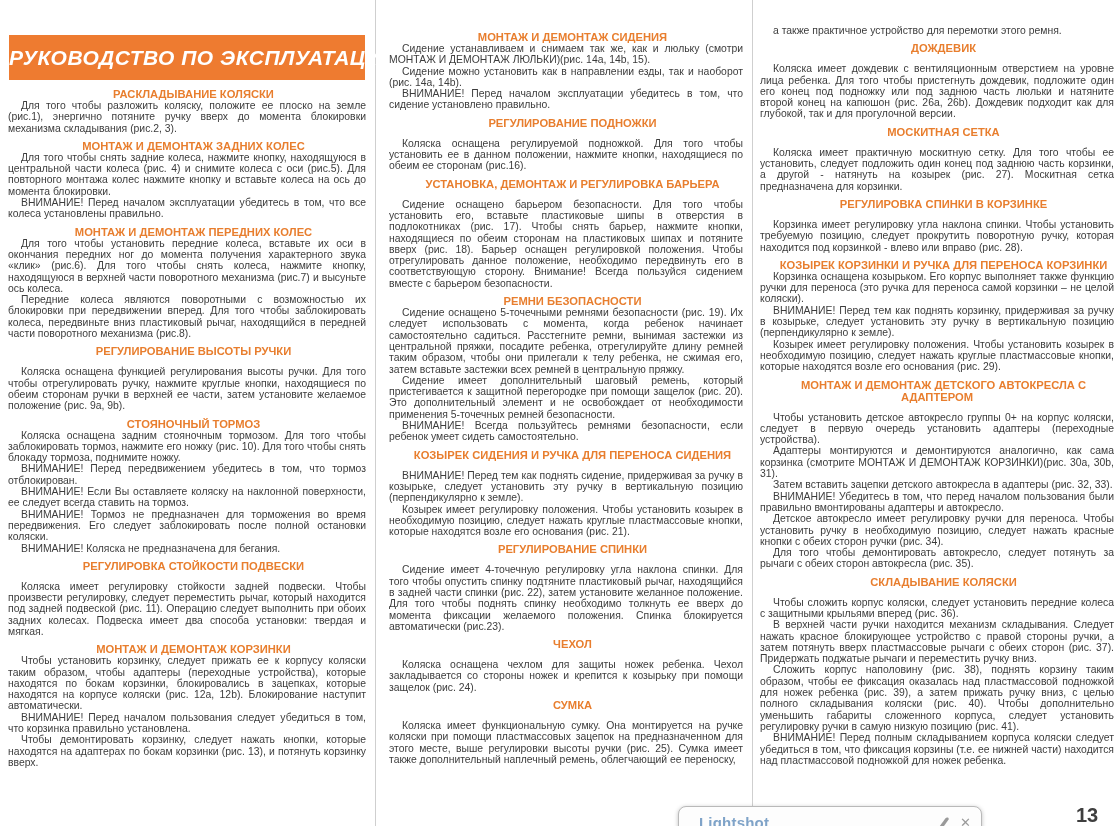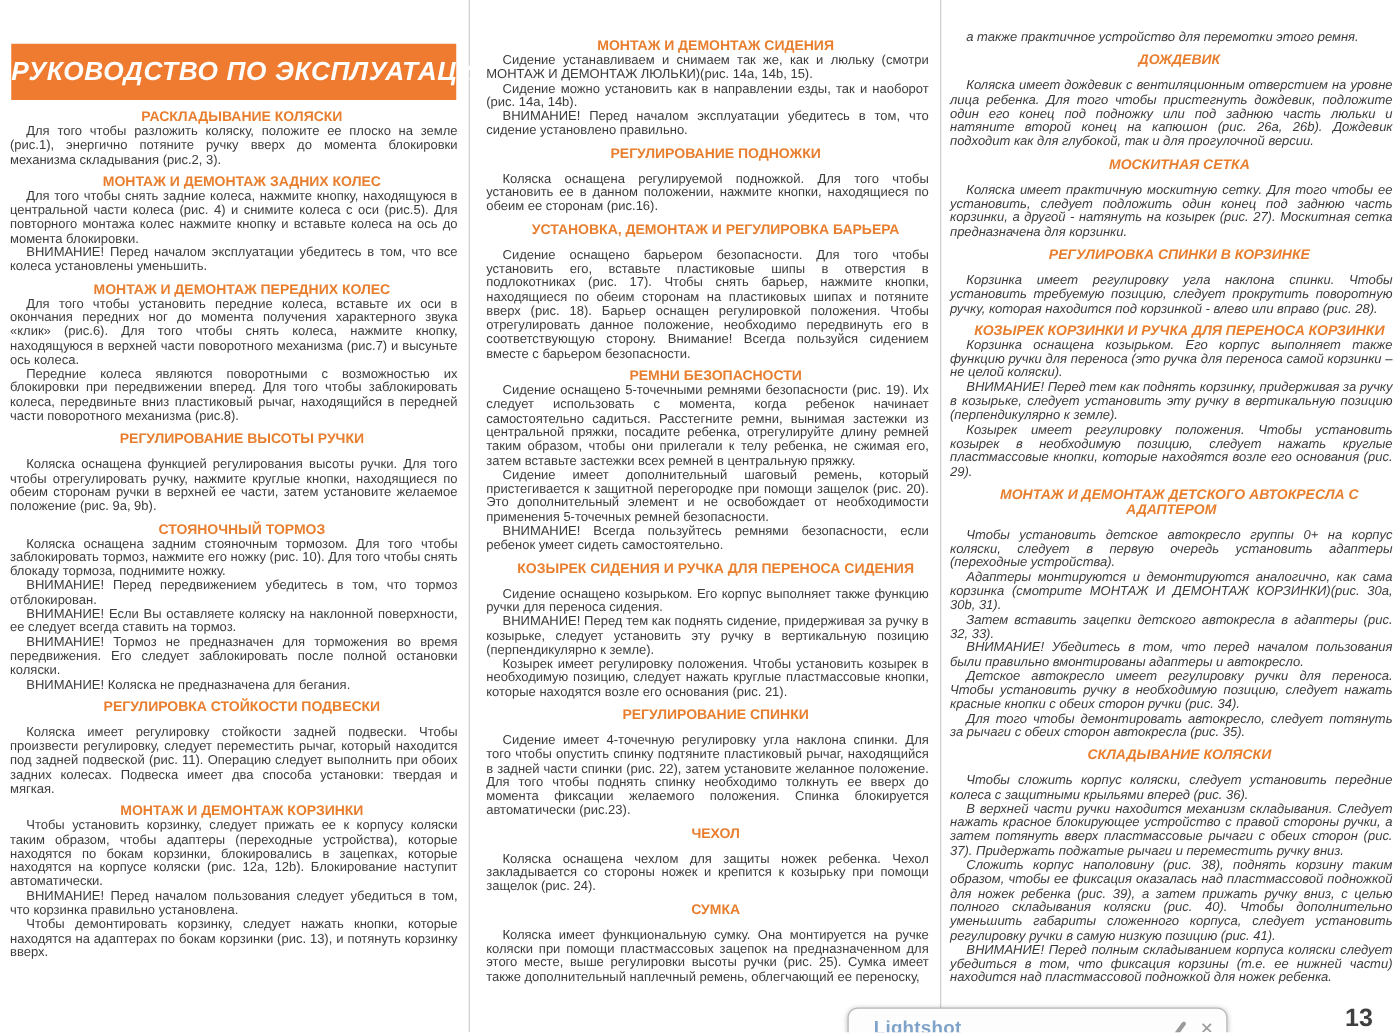--- a/index.html
+++ b/index.html
@@ -7,21 +7,21 @@
     position:relative;width:1120px;height:826px;background:#ffffff;
     overflow:hidden;font-family:"Liberation Sans","DejaVu Sans",sans-serif;
     color:var(--body-text,#3c3c3c);
   }
   .divider{position:absolute;top:0;height:826px;width:1px;background:#cfcfcf;}
   .d1{left:375px;}
   .d2{left:752px;}
   .col{position:absolute;text-align:justify;font-size:10.4px;line-height:11.3px;}
   .col1{left:8px;top:0;width:358px;}
   .col2{left:389px;top:25px;width:354px;}
-  .col3{left:760px;top:19px;width:354px;font-style:italic;}
+  .col3{left:760px;top:19px;width:354px;}
   .banner{
     margin:35px 1px 8px 1px;height:45px;background:var(--accent-orange,#ee7b30);
     text-align:right;line-height:45px;font-style:italic;
   }
   .banner span{
     color:#ffffff;font-weight:bold;font-size:21px;letter-spacing:.5px;white-space:nowrap;
   }
   .sec{margin-top:6px;}
   .sec-head{
     margin:0;font-size:11.2px;line-height:12px;font-weight:bold;
@@ -56,21 +56,21 @@
     <div class="banner">
       <span>РУКОВОДСТВО ПО ЭКСПЛУАТАЦИИ</span>
     </div>
   <section class="sec">
         <h2 class="sec-head">РАСКЛАДЫВАНИЕ КОЛЯСКИ</h2>
         <p class="para">Для того чтобы разложить коляску, положите ее плоско на земле (рис.1), энергично потяните ручку вверх до момента блокировки механизма складывания (рис.2, 3).</p>
       </section>
       <section class="sec">
         <h2 class="sec-head">МОНТАЖ И ДЕМОНТАЖ ЗАДНИХ КОЛЕС</h2>
         <p class="para">Для того чтобы снять задние колеса, нажмите кнопку, находящуюся в центральной части колеса (рис. 4) и снимите колеса с оси (рис.5). Для повторного монтажа колес нажмите кнопку и вставьте колеса на ось до момента блокировки.</p>
-        <p class="para">ВНИМАНИЕ! Перед началом эксплуатации убедитесь в том, что все колеса установлены уменьшить.</p>
+        <p class="para">ВНИМАНИЕ! Перед началом эксплуатации убедитесь в том, что все колеса установлены правильно.</p>
       </section>
       <section class="sec">
         <h2 class="sec-head">МОНТАЖ И ДЕМОНТАЖ ПЕРЕДНИХ КОЛЕС</h2>
         <p class="para">Для того чтобы установить передние колеса, вставьте их оси в окончания передних ног до момента получения характерного звука «клик» (рис.6). Для того чтобы снять колеса, нажмите кнопку, находящуюся в верхней части поворотного механизма (рис.7) и высуньте ось колеса.</p>
         <p class="para">Передние колеса являются поворотными с возможностью их блокировки при передвижении вперед. Для того чтобы заблокировать колеса, передвиньте вниз пластиковый рычаг, находящийся в передней части поворотного механизма (рис.8).</p>
       </section>
       <section class="sec spaced">
         <h2 class="sec-head">РЕГУЛИРОВАНИЕ ВЫСОТЫ РУЧКИ</h2>
         <p class="para">Коляска оснащена функцией регулирования высоты ручки. Для того чтобы отрегулировать ручку, нажмите круглые кнопки, находящиеся по обеим сторонам ручки в верхней ее части, затем установите желаемое положение (рис. 9a, 9b).</p>
       </section>
@@ -110,21 +110,20 @@
         <p class="para">Сидение оснащено барьером безопасности. Для того чтобы установить его, вставьте пластиковые шипы в отверстия в подлокотниках (рис. 17). Чтобы снять барьер, нажмите кнопки, находящиеся по обеим сторонам на пластиковых шипах и потяните вверх (рис. 18). Барьер оснащен регулировкой положения. Чтобы отрегулировать данное положение, необходимо передвинуть его в соответствующую сторону. Внимание! Всегда пользуйся сидением вместе с барьером безопасности.</p>
       </section>
       <section class="sec">
         <h2 class="sec-head">РЕМНИ БЕЗОПАСНОСТИ</h2>
         <p class="para">Сидение оснащено 5-точечными ремнями безопасности (рис. 19). Их следует использовать с момента, когда ребенок начинает самостоятельно садиться. Расстегните ремни, вынимая застежки из центральной пряжки, посадите ребенка, отрегулируйте длину ремней таким образом, чтобы они прилегали к телу ребенка, не сжимая его, затем вставьте застежки всех ремней в центральную пряжку.</p>
         <p class="para">Сидение имеет дополнительный шаговый ремень, который пристегивается к защитной перегородке при помощи защелок (рис. 20). Это дополнительный элемент и не освобождает от необходимости применения 5-точечных ремней безопасности.</p>
         <p class="para">ВНИМАНИЕ! Всегда пользуйтесь ремнями безопасности, если ребенок умеет сидеть самостоятельно.</p>
       </section>
       <section class="sec spaced">
         <h2 class="sec-head">КОЗЫРЕК СИДЕНИЯ И РУЧКА ДЛЯ ПЕРЕНОСА СИДЕНИЯ</h2>
-        <p class="para">Сидение оснащено козырьком. Его корпус выполняет также функцию ручки для переноса сидения.</p>
         <p class="para">ВНИМАНИЕ! Перед тем как поднять сидение, придерживая за ручку в козырьке, следует установить эту ручку в вертикальную позицию (перпендикулярно к земле).</p>
         <p class="para">Козырек имеет регулировку положения. Чтобы установить козырек в необходимую позицию, следует нажать круглые пластмассовые кнопки, которые находятся возле его основания (рис. 21).</p>
       </section>
       <section class="sec spaced">
         <h2 class="sec-head">РЕГУЛИРОВАНИЕ СПИНКИ</h2>
         <p class="para">Сидение имеет 4-точечную регулировку угла наклона спинки. Для того чтобы опустить спинку подтяните пластиковый рычаг, находящийся в задней части спинки (рис. 22), затем установите желанное положение. Для того чтобы поднять спинку необходимо толкнуть ее вверх до момента фиксации желаемого положения. Спинка блокируется автоматически (рис.23).</p>
       </section>
       <section class="sec spaced">
         <h2 class="sec-head">ЧЕХОЛ</h2>
         <p class="para">Коляска оснащена чехлом для защиты ножек ребенка. Чехол закладывается со стороны ножек и крепится к козырьку при помощи защелок (рис. 24).</p>

